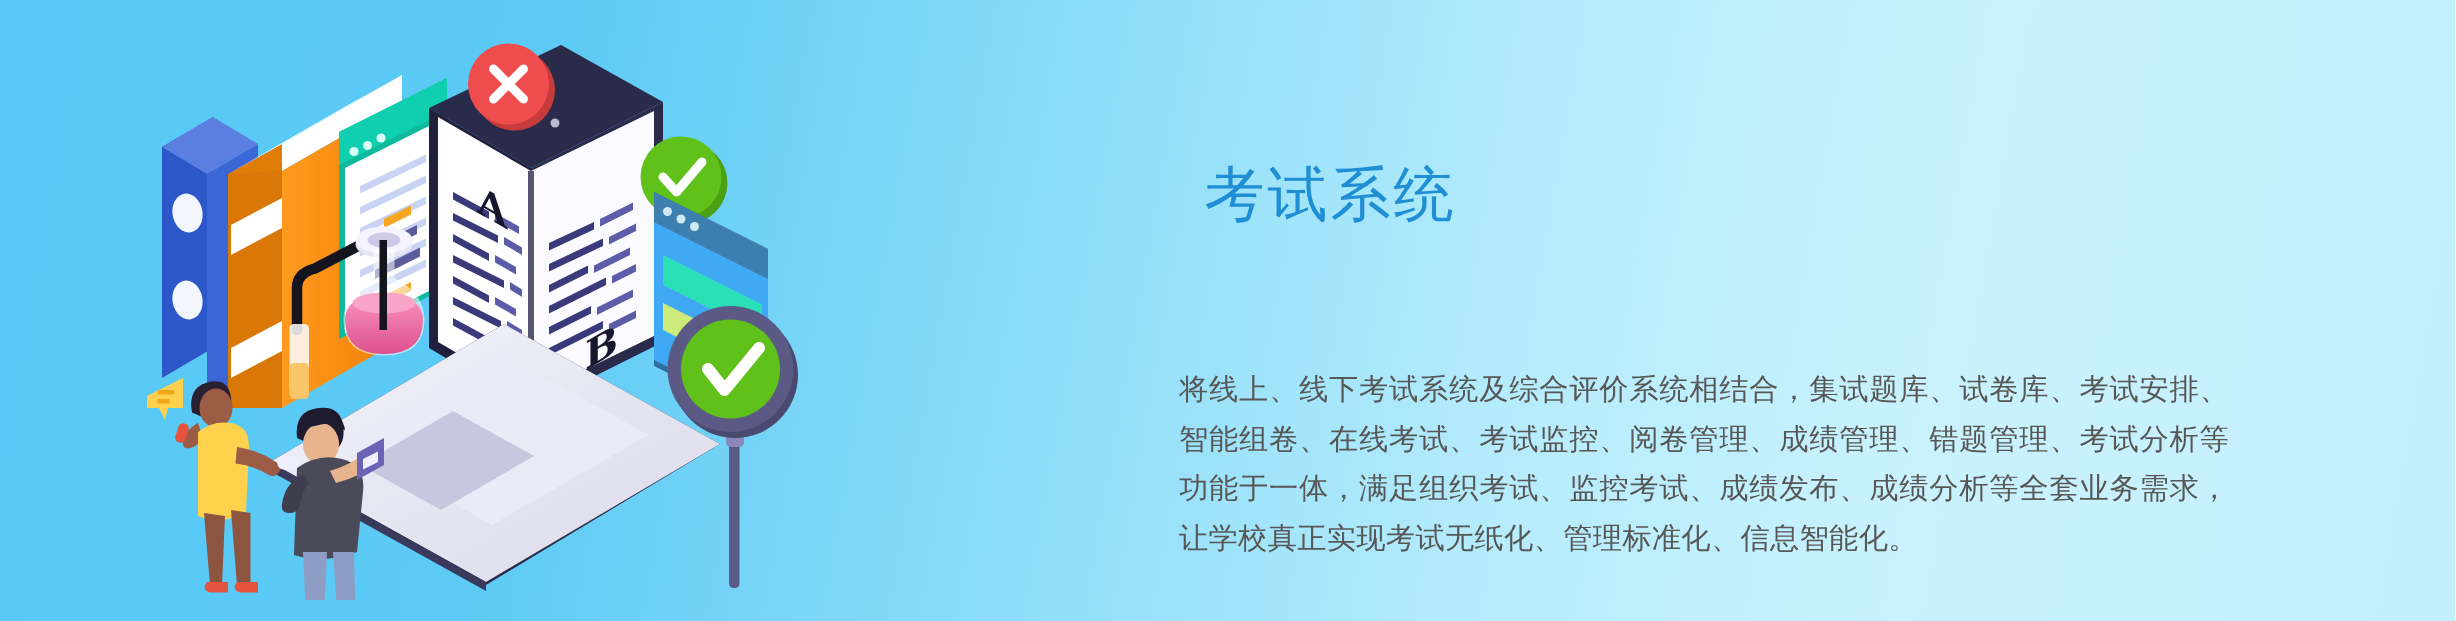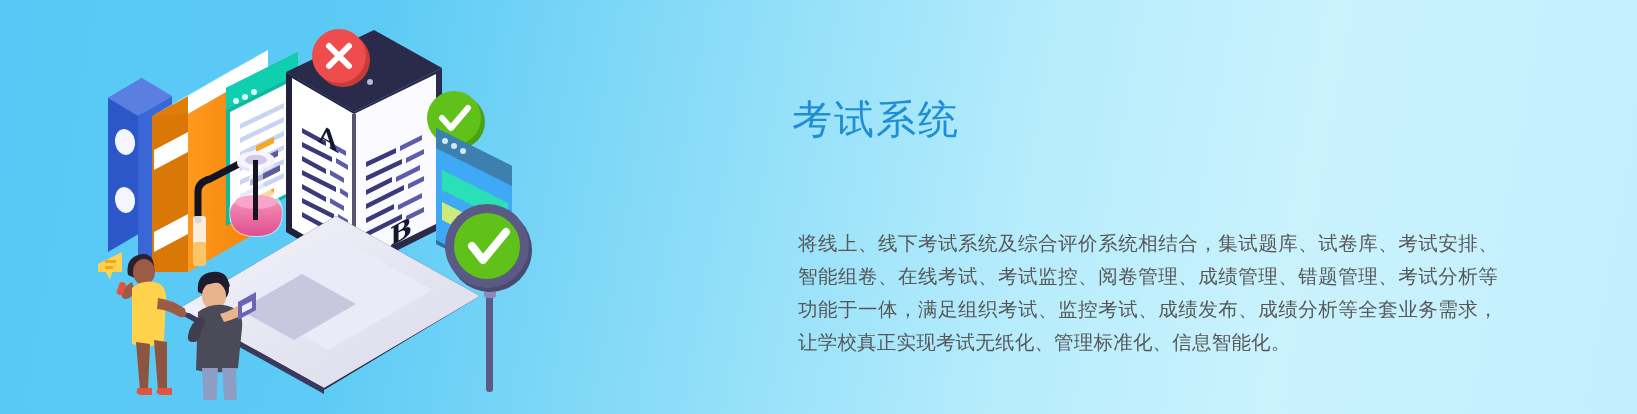--- a/index.html
+++ b/index.html
@@ -49,26 +49,26 @@
     width: 720px;
   }
 
   #page-title {
     font-family: "DejaVu Sans", "Liberation Sans", sans-serif;
     font-size: 40px;
     line-height: 54px;
     font-weight: 400;
     color: #1f8ed4;
     letter-spacing: 2px;
-    margin: 6px;
+    margin: 17px;
     white-space: nowrap;
   }
 
   #description {
-    margin: 12px;
+    margin: 0;
     padding-top: 69px;
     font-family: "DejaVu Sans", "Liberation Sans", sans-serif;
     font-size: 19.5px;
     line-height: 33px;
     color: #575757;
     letter-spacing: 0.2px;
     width: 700px;
     text-align: justify;
     text-justify: inter-ideograph;
   }

